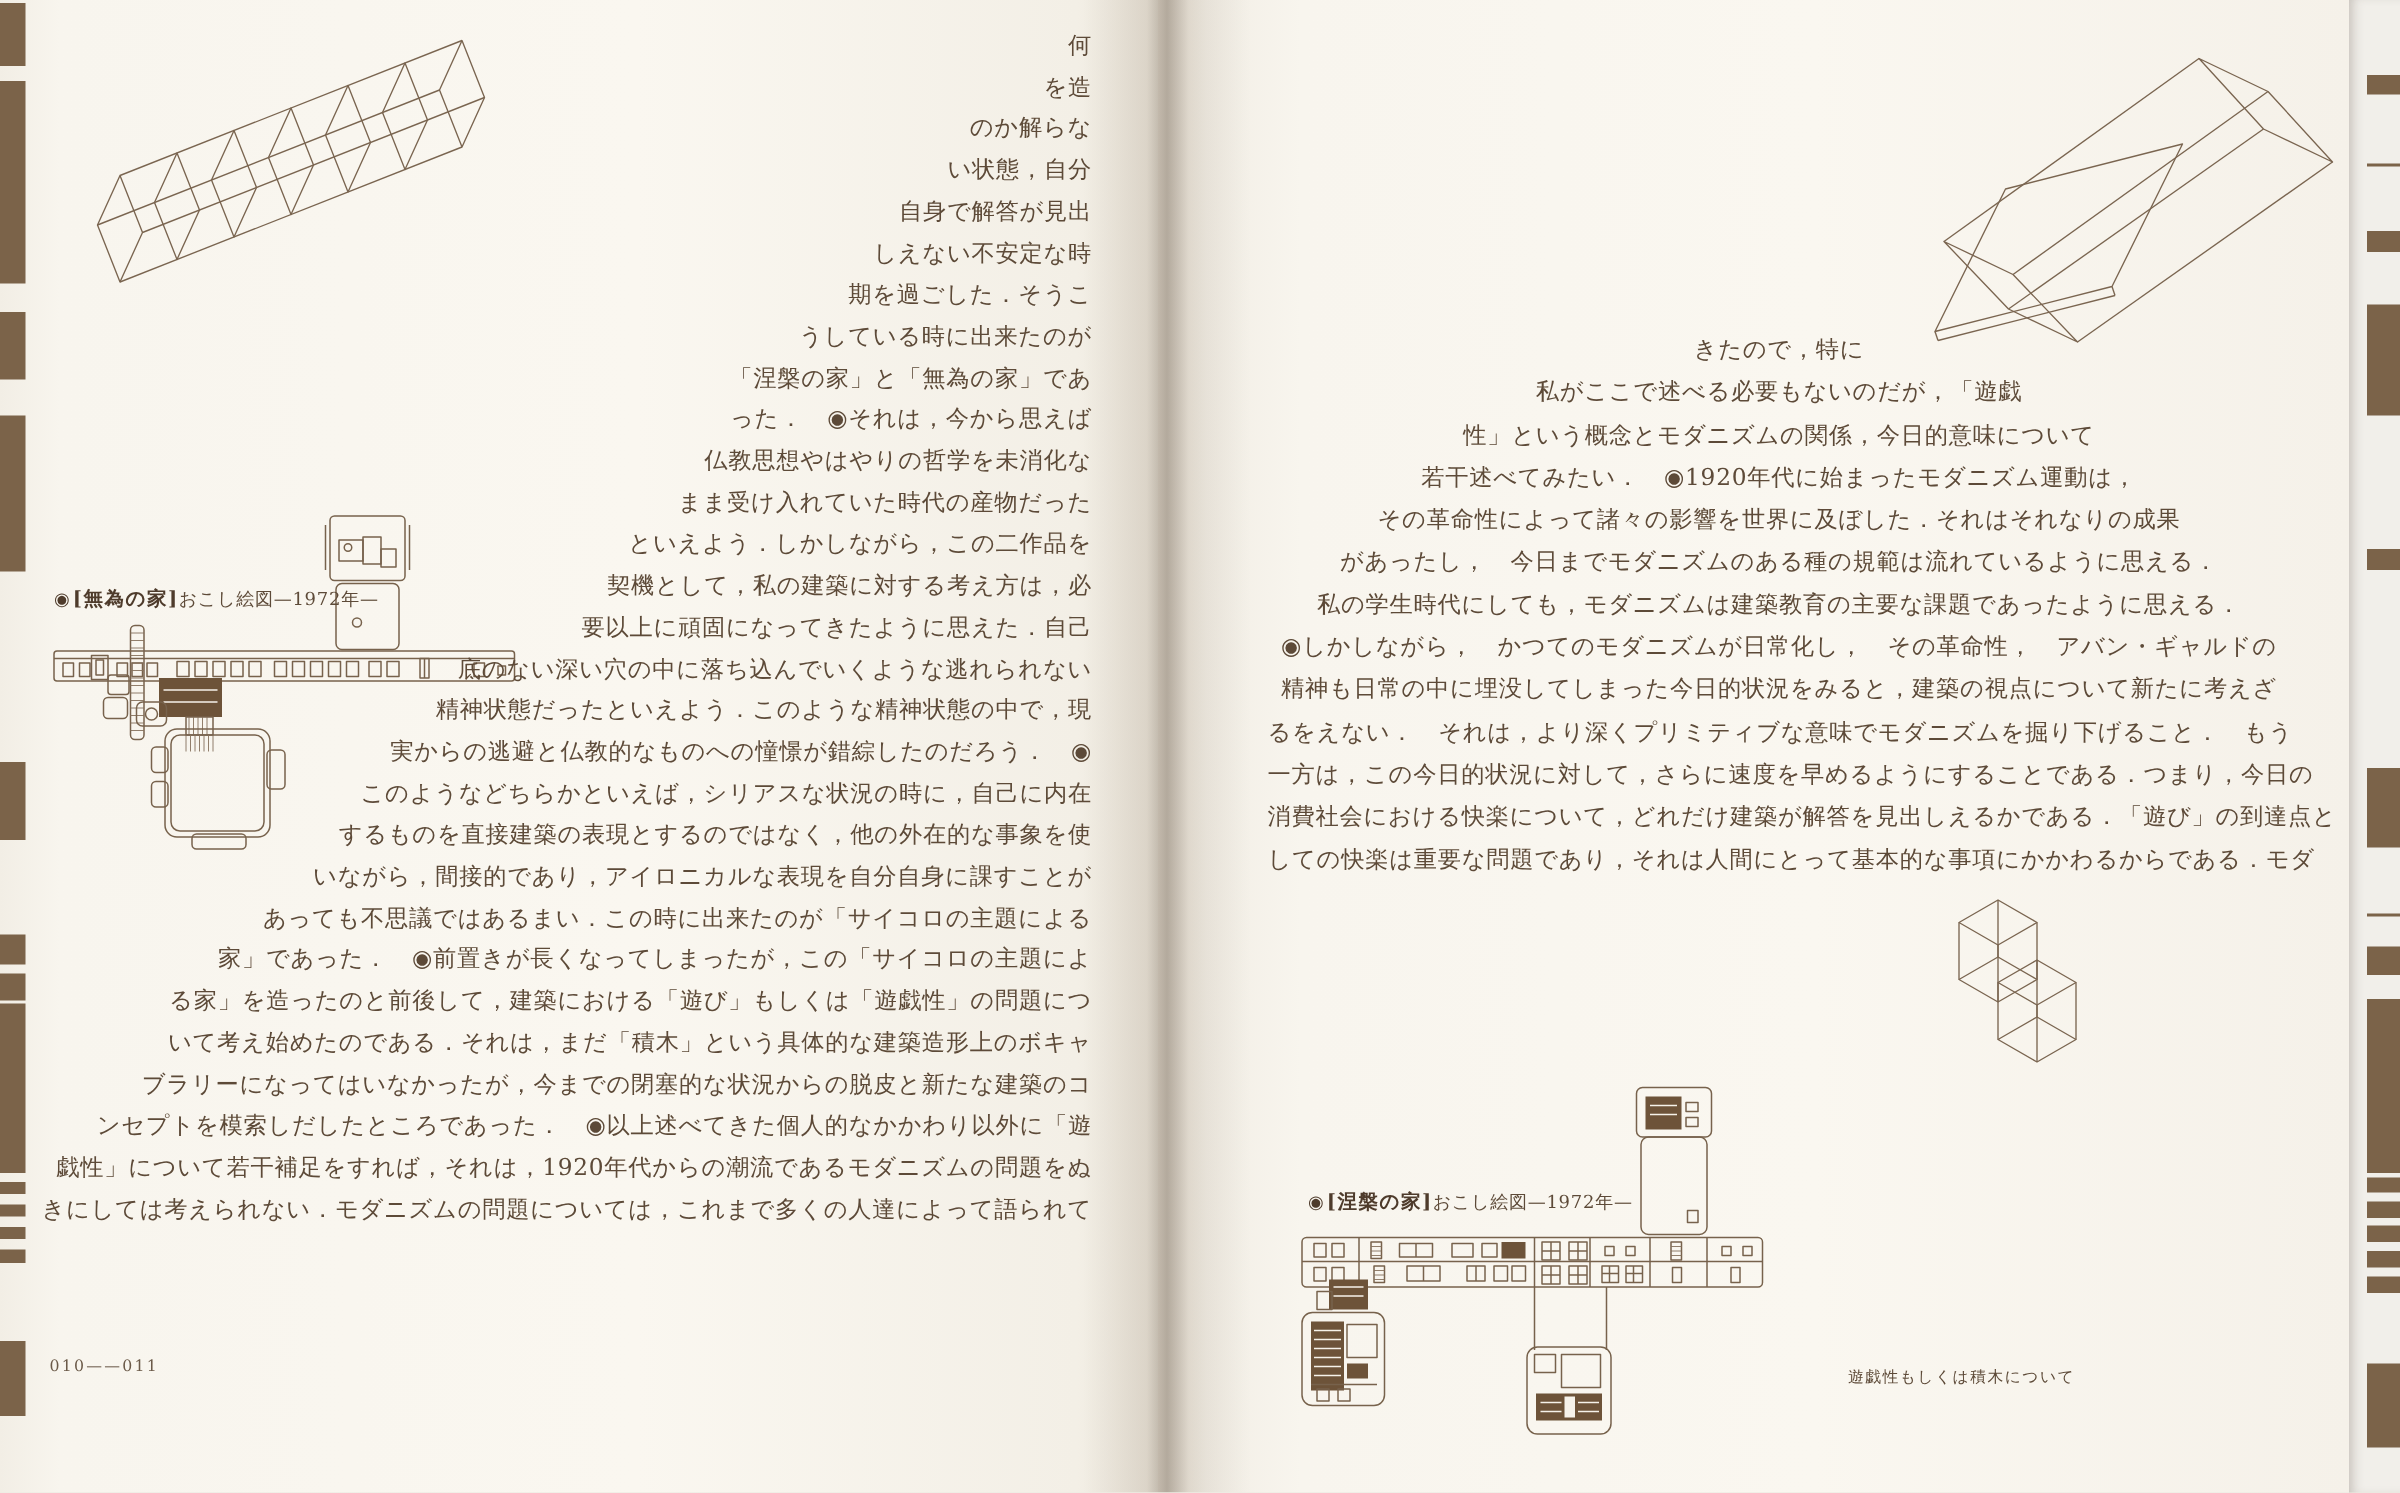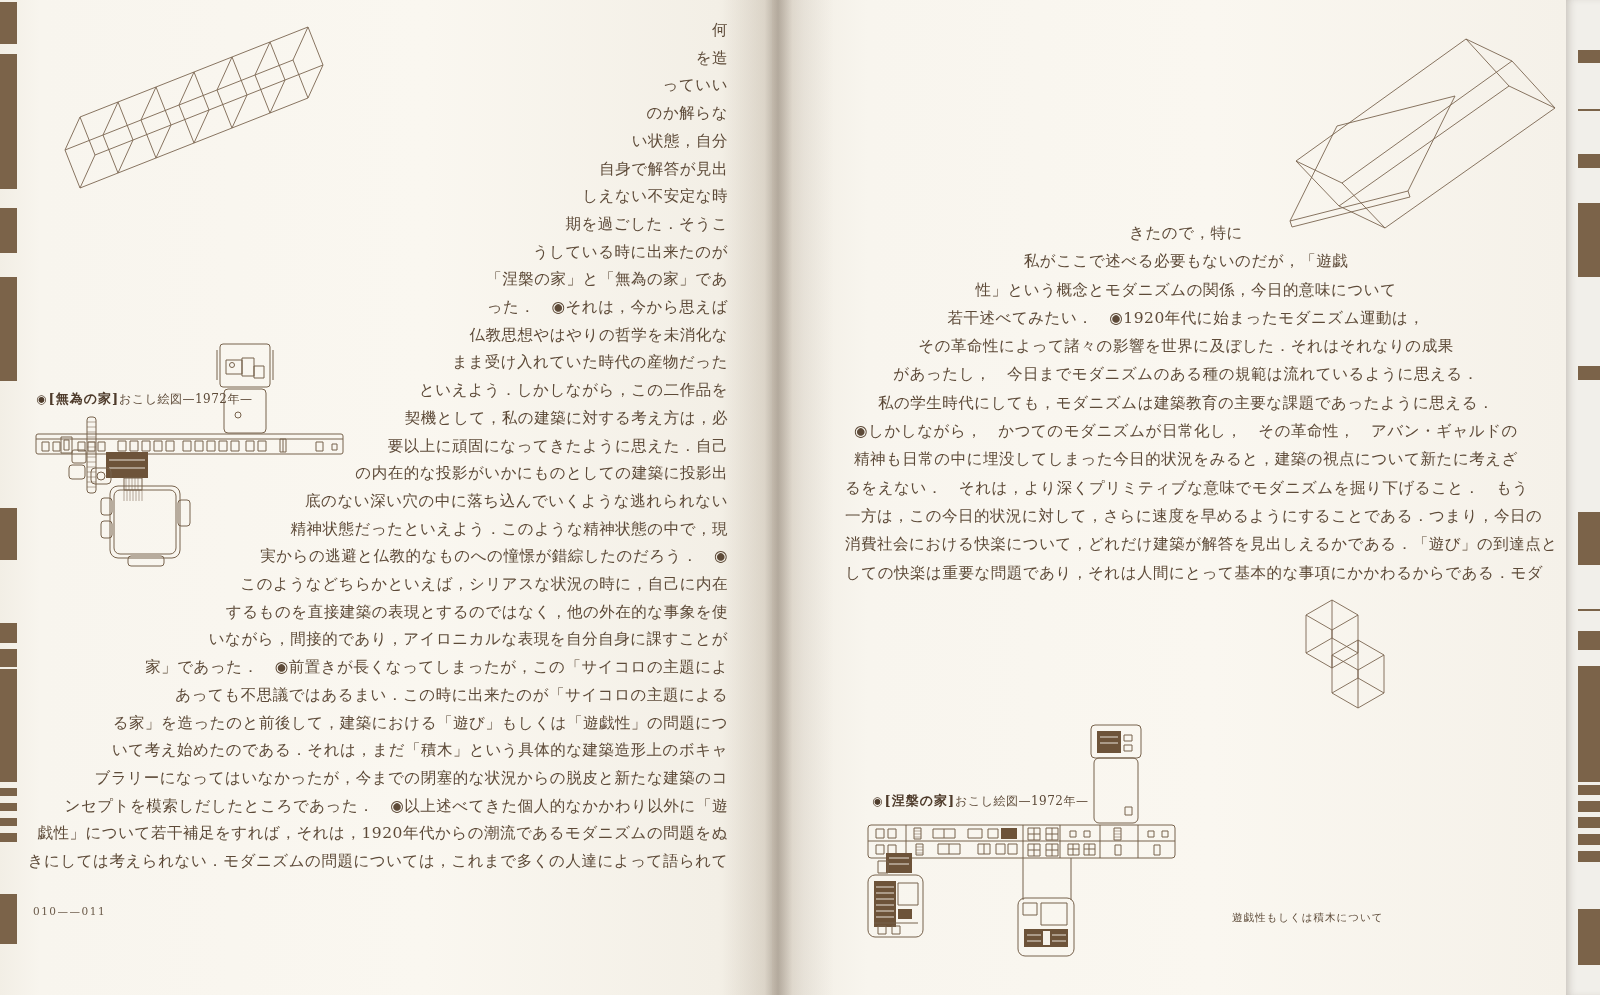--- a/index.html
+++ b/index.html
@@ -265,43 +265,41 @@
     <rect x="203" y="208" width="26" height="22"></rect>
     <rect class="plan-fill" x="186" y="234" width="44" height="18"></rect>
     <rect x="205" y="236" width="7" height="14" fill="#f6f2ea" stroke="none"></rect>
     <path class="plan-white" d="M189 240h14M189 246h14M214 240h14M214 246h14"></path>
   </g>
 </svg>
 
 <div class="cascade cascade-left">
     <div class="tline">何</div>
     <div class="tline">を造</div>
-    <div class="tline">っていい</div>
     <div class="tline">のか解らな</div>
     <div class="tline">い状態，自分</div>
     <div class="tline">自身で解答が見出</div>
     <div class="tline">しえない不安定な時</div>
     <div class="tline">期を過ごした．そうこ</div>
     <div class="tline">うしている時に出来たのが</div>
     <div class="tline">「涅槃の家」と「無為の家」であ</div>
     <div class="tline">った．　◉それは，今から思えば</div>
     <div class="tline">仏教思想やはやりの哲学を未消化な</div>
     <div class="tline">まま受け入れていた時代の産物だった</div>
     <div class="tline">といえよう．しかしながら，この二作品を</div>
     <div class="tline">契機として，私の建築に対する考え方は，必</div>
     <div class="tline">要以上に頑固になってきたように思えた．自己</div>
-    <div class="tline">の内在的な投影がいかにものとしての建築に投影出</div>
     <div class="tline">底のない深い穴の中に落ち込んでいくような逃れられない</div>
     <div class="tline">精神状態だったといえよう．このような精神状態の中で，現</div>
     <div class="tline">実からの逃避と仏教的なものへの憧憬が錯綜したのだろう．　◉</div>
     <div class="tline">このようなどちらかといえば，シリアスな状況の時に，自己に内在</div>
     <div class="tline">するものを直接建築の表現とするのではなく，他の外在的な事象を使</div>
     <div class="tline">いながら，間接的であり，アイロニカルな表現を自分自身に課すことが</div>
+    <div class="tline">あっても不思議ではあるまい．この時に出来たのが「サイコロの主題による</div>
     <div class="tline">家」であった．　◉前置きが長くなってしまったが，この「サイコロの主題によ</div>
-    <div class="tline">あっても不思議ではあるまい．この時に出来たのが「サイコロの主題による</div>
     <div class="tline">る家」を造ったのと前後して，建築における「遊び」もしくは「遊戯性」の問題につ</div>
     <div class="tline">いて考え始めたのである．それは，まだ「積木」という具体的な建築造形上のボキャ</div>
     <div class="tline">ブラリーになってはいなかったが，今までの閉塞的な状況からの脱皮と新たな建築のコ</div>
     <div class="tline">ンセプトを模索しだしたところであった．　◉以上述べてきた個人的なかかわり以外に「遊</div>
     <div class="tline">戯性」について若干補足をすれば，それは，1920年代からの潮流であるモダニズムの問題をぬ</div>
     <div class="tline">きにしては考えられない．モダニズムの問題については，これまで多くの人達によって語られて</div>
   </div>
 <div class="cascade cascade-right">
     <div class="tline">きたので，特に</div>
     <div class="tline">私がここで述べる必要もないのだが，「遊戯</div>

